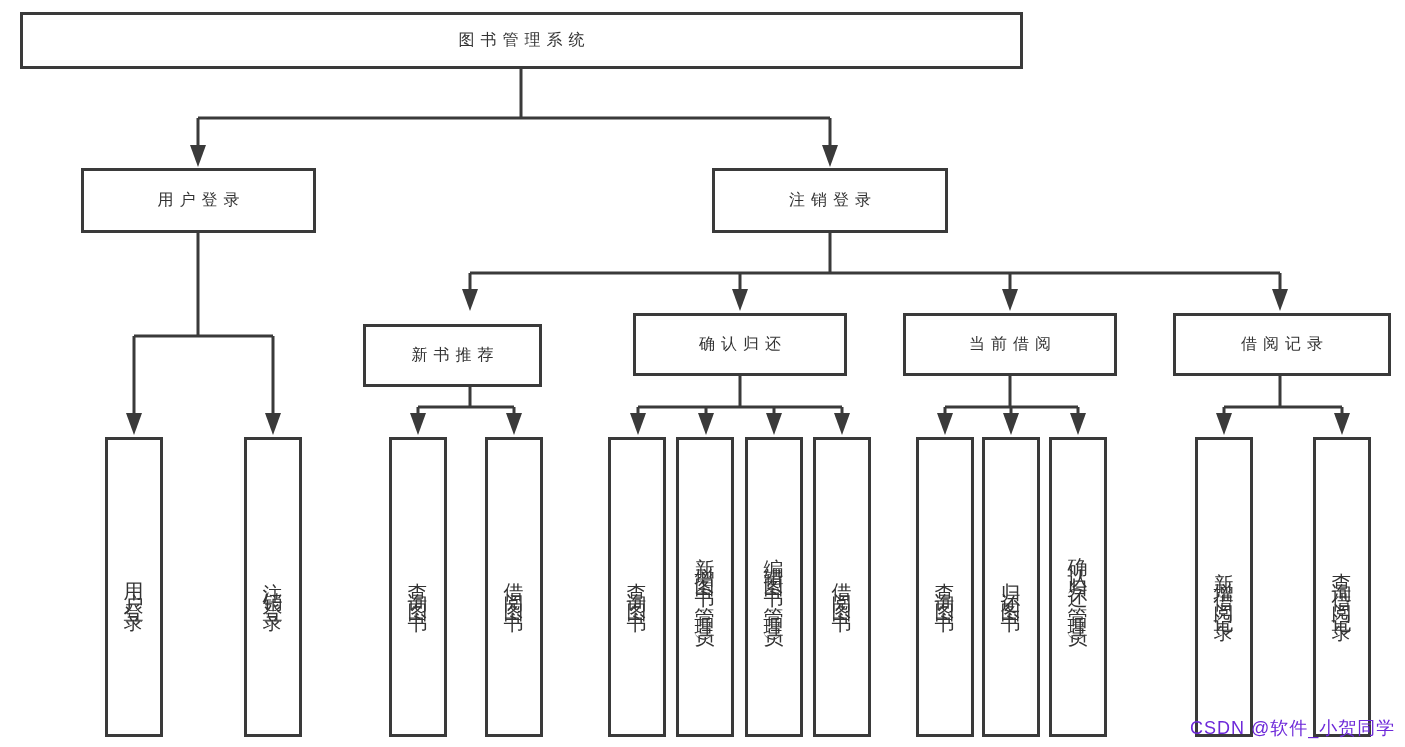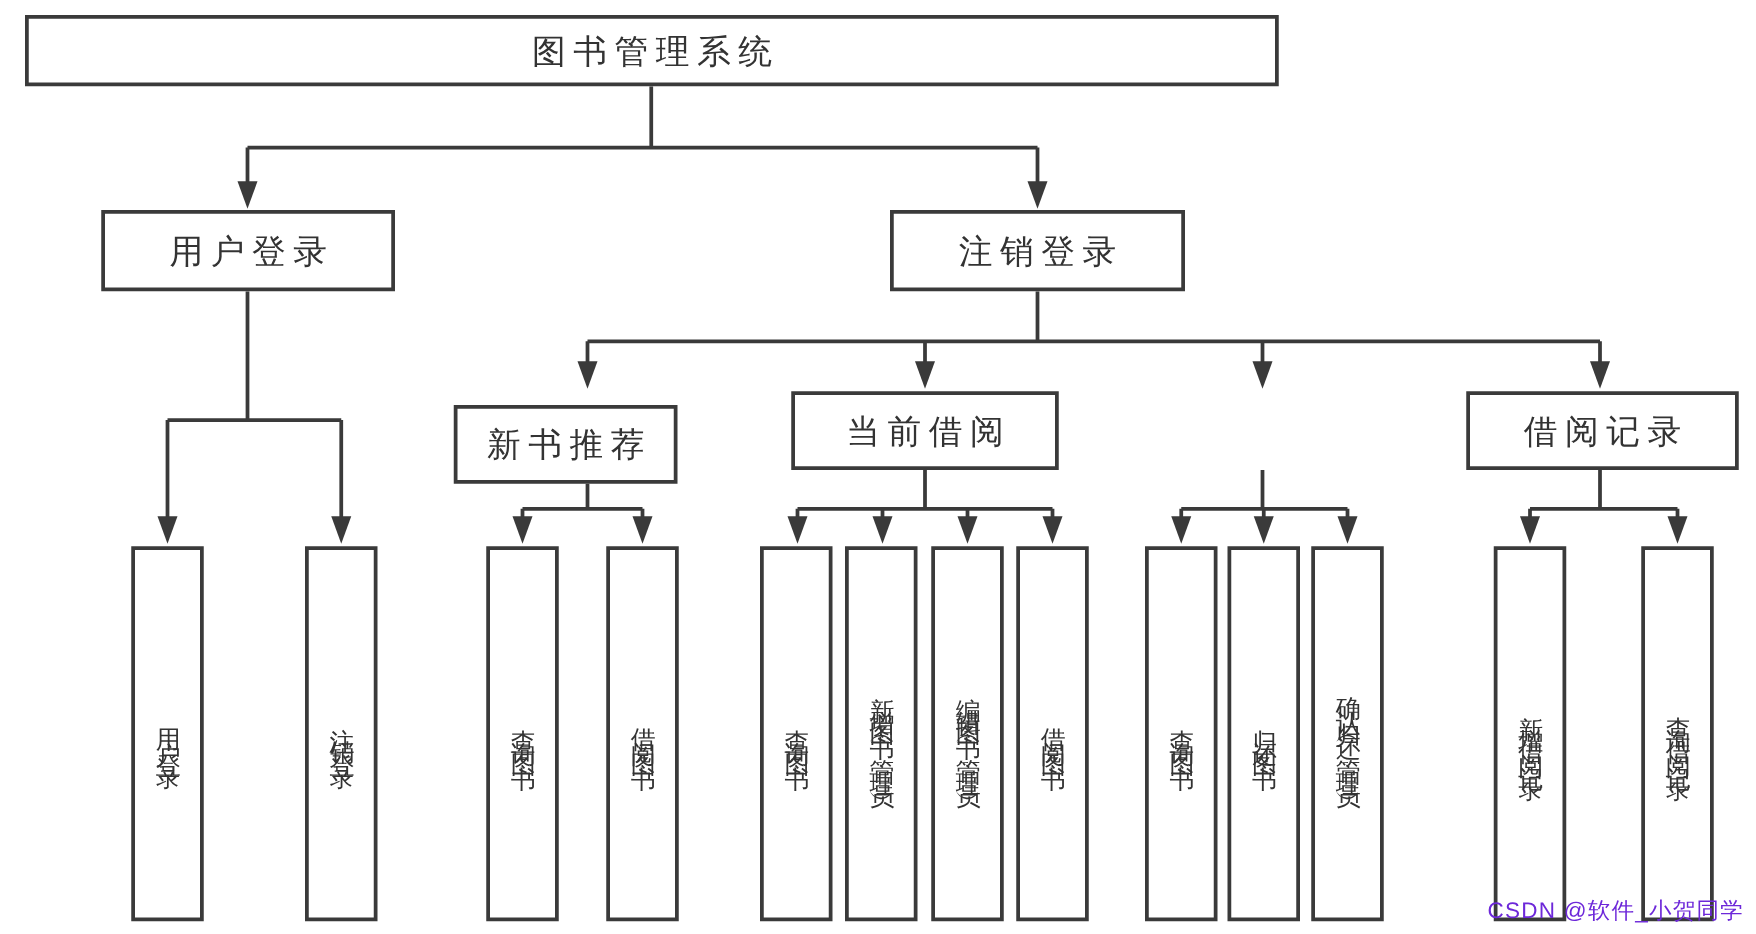--- a/index.html
+++ b/index.html
@@ -21,21 +21,21 @@
     position:absolute;left:0;top:0;width:1405px;height:747px;
     pointer-events:none;
   }
   .node{
     position:absolute;
     border:3px solid var(--line);
     background:#fff;
     display:flex;
     align-items:center;
     justify-content:center;
-    font-size:27px;
+    font-size:16px;
     letter-spacing:6px;
     color:var(--text);
     text-indent:6px;
     white-space:nowrap;
   }
   .leaf{
     position:absolute;
     top:437px;
     width:58px;
     height:300px;
@@ -109,21 +109,22 @@
       <polygon points="1334,413 1350,413 1342,435"></polygon>
     </g>
   </svg>
 
   <div class="node" style="left:20px;top:12px;width:1003px;height:57px">图书管理系统</div>
 
   <div class="node" style="left:81px;top:168px;width:235px;height:65px">用户登录</div>
   <div class="node" style="left:712px;top:168px;width:236px;height:65px">注销登录</div>
 
   <div class="node" style="left:363px;top:324px;width:179px;height:63px">新书推荐</div>
-  <div class="node" style="left:633px;top:313px;width:214px;height:63px">当前借阅</div>
+  <div class="node" style="left:633px;top:313px;width:214px;height:63px">确认归还</div>
+  <div class="node" style="left:903px;top:313px;width:214px;height:63px">当前借阅</div>
   <div class="node" style="left:1173px;top:313px;width:218px;height:63px">借阅记录</div>
 
   <div class="leaf" style="left:105px">
     <span class="vtext">用户登录</span>
   </div>
   <div class="leaf" style="left:244px">
     <span class="vtext">注销登录</span>
   </div>
 
   <div class="leaf" style="left:389px">

